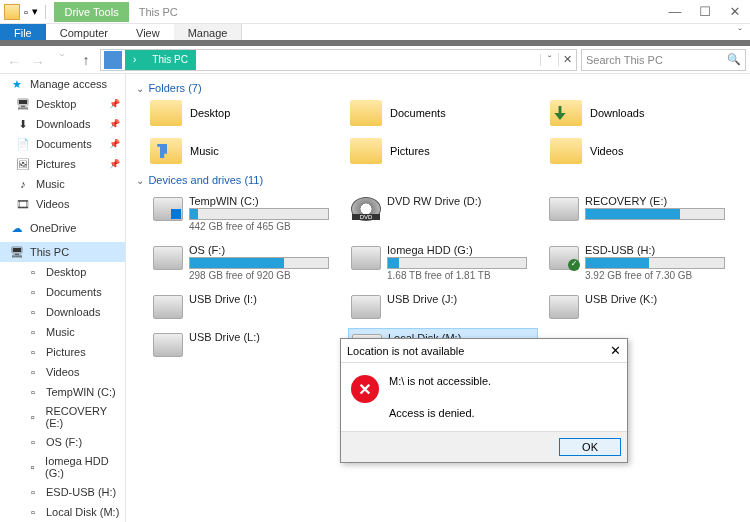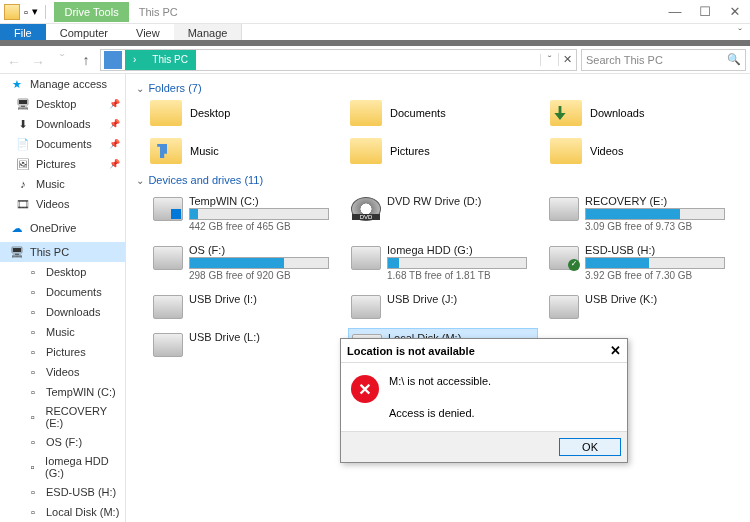--- a/index.html
+++ b/index.html
@@ -68,21 +68,21 @@
 .drive .dicon.dvd::after { content: "DVD"; position: absolute; font-size: 6px; color: #fff; background:#333; bottom:0; left:0; right:0; text-align:center; }
 .drive .dicon.esd::after { content:"✓"; position:absolute; right:-2px; bottom:-2px; color:#fff; background:#2e7d32; width:12px; height:12px; border-radius:50%; font-size:8px; text-align:center; }
 .drive .dinfo { display: flex; flex-direction: column; gap: 1px; flex:1; }
 .drive .dname { color: #222; }
 .drive .dbar { width: 140px; height: 12px; border: 1px solid #aaa; background: #eaeaea; position: relative; }
 .drive .dbar .fill { height: 100%; background: #26a0da; }
 .drive .dfree { color: #666; font-size: 10px; }
 
 
 .dialog { position: absolute; left: 340px; top: 338px; width: 288px; background: #fff; border: 1px solid #888; box-shadow: 2px 2px 6px rgba(0,0,0,0.25); }
-.dialog .dtitle { display: flex; align-items: center; padding: 4px 6px; border-bottom: 1px solid #ddd; font-size: 11px; font-weight: bold; }
+.dialog .dtitle { display: flex; align-items: center; padding: 4px 6px; border-bottom: 1px solid #ddd; font-size: 11px; }
 .dialog .dtitle .close { margin-left: auto; font-size: 13px; }
 .dialog .dbody { display: flex; padding: 12px 10px; gap: 10px; }
 .dialog .err { width: 28px; height: 28px; border-radius: 50%; background: #e81123; color: #fff; display: flex; align-items: center; justify-content: center; font-size: 16px; font-weight: bold; flex-shrink:0; }
 .dialog .dmsg { display: flex; flex-direction: column; gap: 20px; }
 .dialog .dfoot { background: #f0f0f0; padding: 6px; display: flex; justify-content: flex-end; border-top: 1px solid #ddd; }
 .dialog .dfoot button { padding: 2px 22px; border: 1px solid #0078d7; background: #e5f1fb; font-size: 11px; }
 </style>
 </head>
 <body>
 
@@ -279,21 +279,20 @@
 
        </div>
      </div>
         <div class="drive ">
        <div class="dicon "></div>
        <div class="dinfo">
          <div class="dname">RECOVERY (E:)</div>
          <div class="dbar">
               <div class="fill" style="width:68%"></div>
             </div>
-       <div class="dfree">3.09 GB free of 9.73 GB</div>
        </div>
      </div>
         <div class="drive ">
        <div class="dicon "></div>
        <div class="dinfo">
          <div class="dname">OS (F:)</div>
          <div class="dbar">
               <div class="fill" style="width:68%"></div>
             </div>
        <div class="dfree">298 GB free of 920 GB</div>

